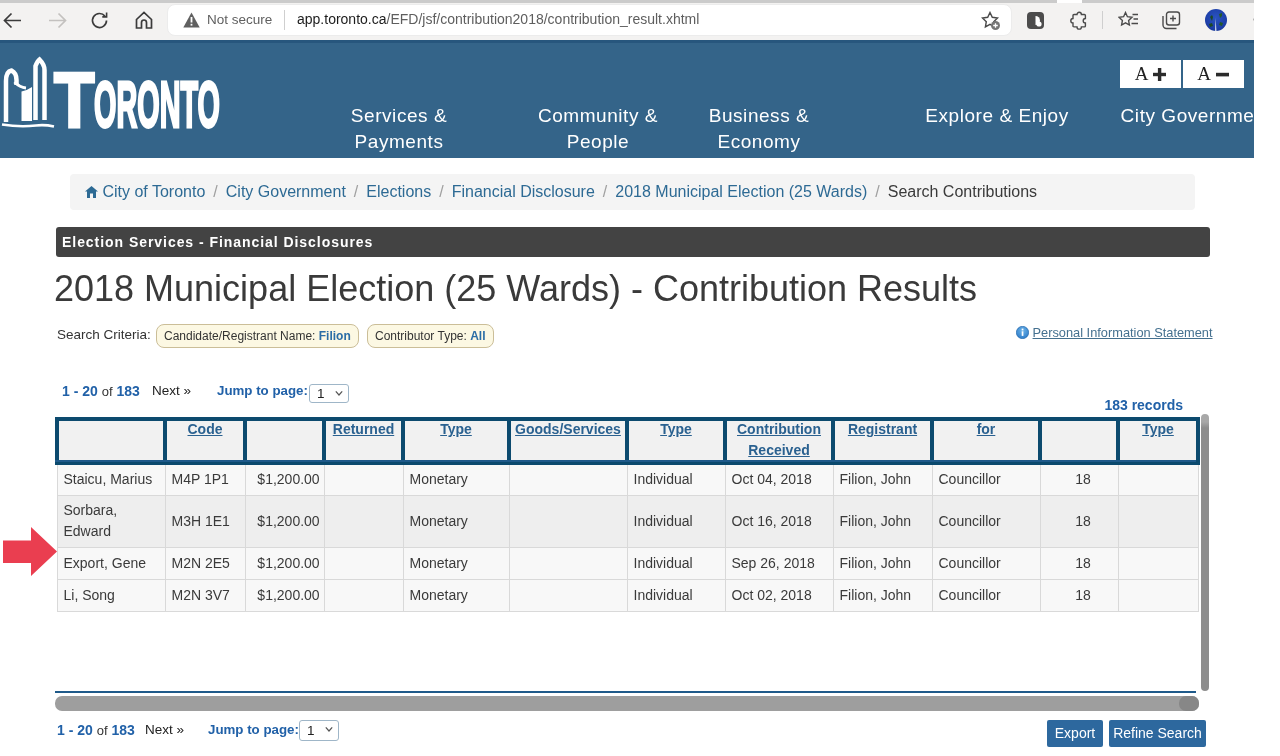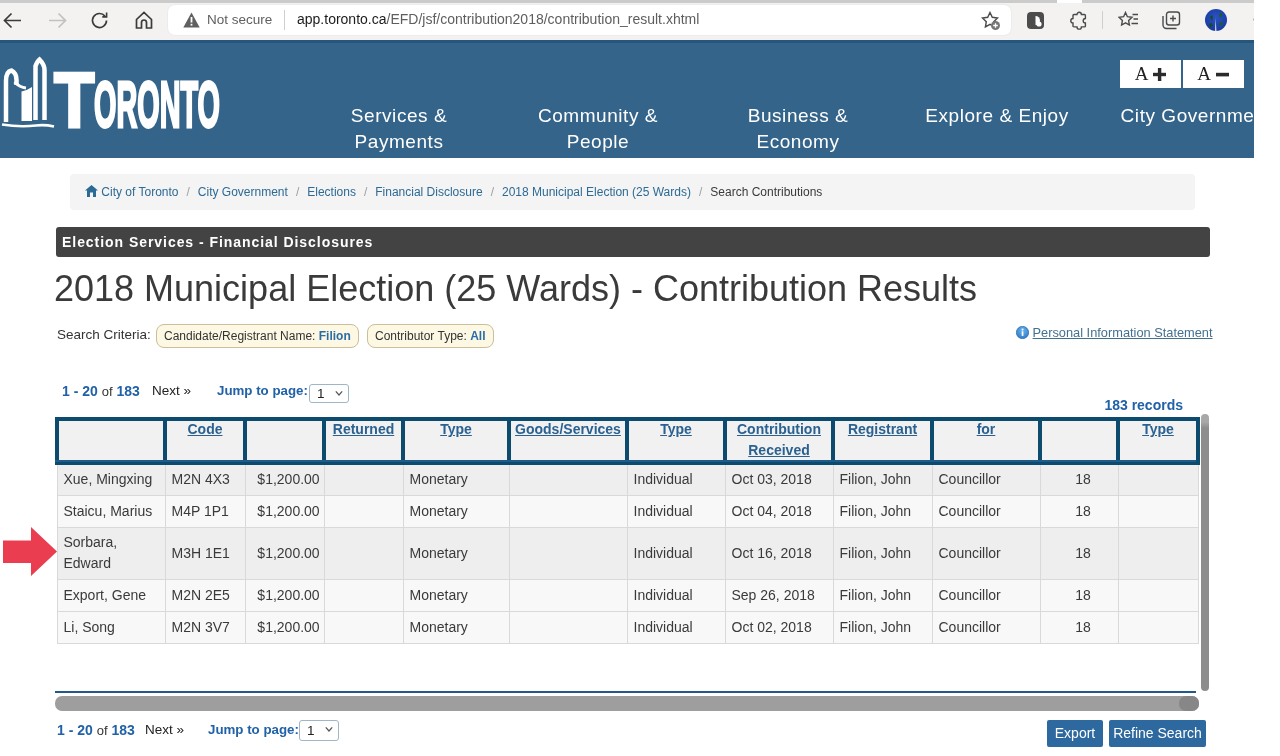--- a/index.html
+++ b/index.html
@@ -11,21 +11,21 @@
 #chrome .topstrip { position:absolute; left:0; top:0; width:1280px; height:2.5px; background:#cbcbcb; }
 #chrome .tabnotch { position:absolute; left:1057px; top:0; width:25px; height:2.5px; background:#fff; }
 #addressbar { position:absolute; left:167px; top:4px; width:845px; height:32px; background:#fff; border:1px solid #ececec; border-radius:8px; }
 .chrometext { font-size:13.5px; color:#5f5f5f; }
 
 #siteheader { position:absolute; left:0; top:40px; width:1280px; height:118px; background:#346489; }
 #siteheader .topedge { position:absolute; left:0; top:0; width:1280px; height:3px; background:#27567d; }
 .navitem { position:absolute; top:63px; width:220px; text-align:center; color:#fff; font-size:19px; letter-spacing:0.55px; line-height:26px; }
 .fontbtn { position:absolute; background:#fff; height:27.5px; width:61px; text-align:center; color:#222; font-size:19px; line-height:27px; font-family:"Liberation Serif", serif; }
 
-#breadcrumb { position:absolute; left:70px; top:174px; width:1125px; height:36px; background:#f4f4f4; border-radius:4px; font-size:12px; line-height:36px; color:#999; padding-left:15px; }
+#breadcrumb { position:absolute; left:70px; top:174px; width:1125px; height:36px; background:#f4f4f4; border-radius:4px; font-size:16px; line-height:36px; color:#999; padding-left:15px; }
 #breadcrumb a { color:#2d6a94; text-decoration:none; }
 #breadcrumb .cur { color:#3a3a3a; }
 #breadcrumb .sep { color:#a0a0a0; padding:0 8px; }
 
 #darkbar { position:absolute; left:56px; top:227px; width:1154px; height:30px; background:#434343; border-radius:3px; color:#fff; font-size:14px; font-weight:bold; line-height:30px; padding-left:6px; letter-spacing:0.95px; }
 
 #h1 { position:absolute; left:54px; top:268px; font-size:36px; color:#3a3a3a; letter-spacing:0; }
 
 #criteria { position:absolute; left:0; top:0; width:0; height:0; font-size:13.5px; color:#333; }
 .chip { position:absolute; background:#fcf8e3; border:1px solid #cbbe98; border-radius:8px; font-size:12px; height:24.5px; line-height:22.5px; padding:0 7px; color:#333; white-space:nowrap; }
@@ -162,21 +162,21 @@
       <g fill="#fff" stroke="#fff" style="paint-order:stroke">
         <g transform="translate(54,77) scale(0.85,1)">
             <text x="0" y="0" font-family="Liberation Sans" font-weight="bold" font-size="78" stroke-width="3">T</text>
           </g>
         <text x="94" y="77" font-family="Liberation Sans" font-weight="bold" font-size="64" stroke-width="3" textLength="126" lengthAdjust="spacingAndGlyphs">ORONTO</text>
       </g>
     </svg>
 
     <div class="navitem" style="left:488px;">Community &amp;<br>People</div>
     <div class="navitem" style="left:289px;">Services &amp;<br>Payments</div>
-    <div class="navitem" style="left:688px;">Business &amp;<br>Economy</div>
+    <div class="navitem" style="left:649px;">Business &amp;<br>Economy</div>
     <div class="navitem" style="left:887px;">Explore &amp; Enjoy</div>
     <div class="navitem" style="left:1086px;">City Government</div>
 
     <div class="fontbtn" style="left:1120px;top:20px;">A&nbsp;<svg width="13" height="13" viewBox="0 0 13 13" style="vertical-align:-1px">
           <rect x="4.9" y="0" width="3.4" height="13" fill="#2b2b2b"></rect>
           <rect x="0" y="4.8" width="13" height="3.4" fill="#2b2b2b"></rect>
         </svg></div>
     <div class="fontbtn" style="left:1182.5px;top:20px;">A&nbsp;<svg width="13" height="13" viewBox="0 0 13 13" style="vertical-align:-1px">
           <rect x="0" y="4.8" width="13" height="3.6" fill="#2b2b2b"></rect>
         </svg></div>
@@ -246,34 +246,20 @@
           <th><span>Returned</span></th>
           <th><span>Type</span></th>
           <th><span>Goods/Services</span></th>
           <th><span>Type</span></th>
           <th><span>Contribution</span><br><span style="display:inline-block;margin-top:3.5px">Received</span></th>
           <th><span>Registrant</span></th>
           <th><span>for</span></th>
           <th></th>
           <th><span>Type</span></th>
     </tr>
-    <tr class="odd">
-          <td>Xue, Mingxing</td>
-          <td>M2N 4X3</td>
-          <td class="ctr">$1,200.00</td>
-          <td></td>
-          <td>Monetary</td>
-          <td></td>
-          <td>Individual</td>
-          <td>Oct 03, 2018</td>
-          <td>Filion, John</td>
-          <td>Councillor</td>
-          <td class="ctr">18</td>
-          <td></td>
-        </tr>
     <tr class="even">
           <td>Staicu, Marius</td>
           <td>M4P 1P1</td>
           <td class="ctr">$1,200.00</td>
           <td></td>
           <td>Monetary</td>
           <td></td>
           <td>Individual</td>
           <td>Oct 04, 2018</td>
           <td>Filion, John</td>

